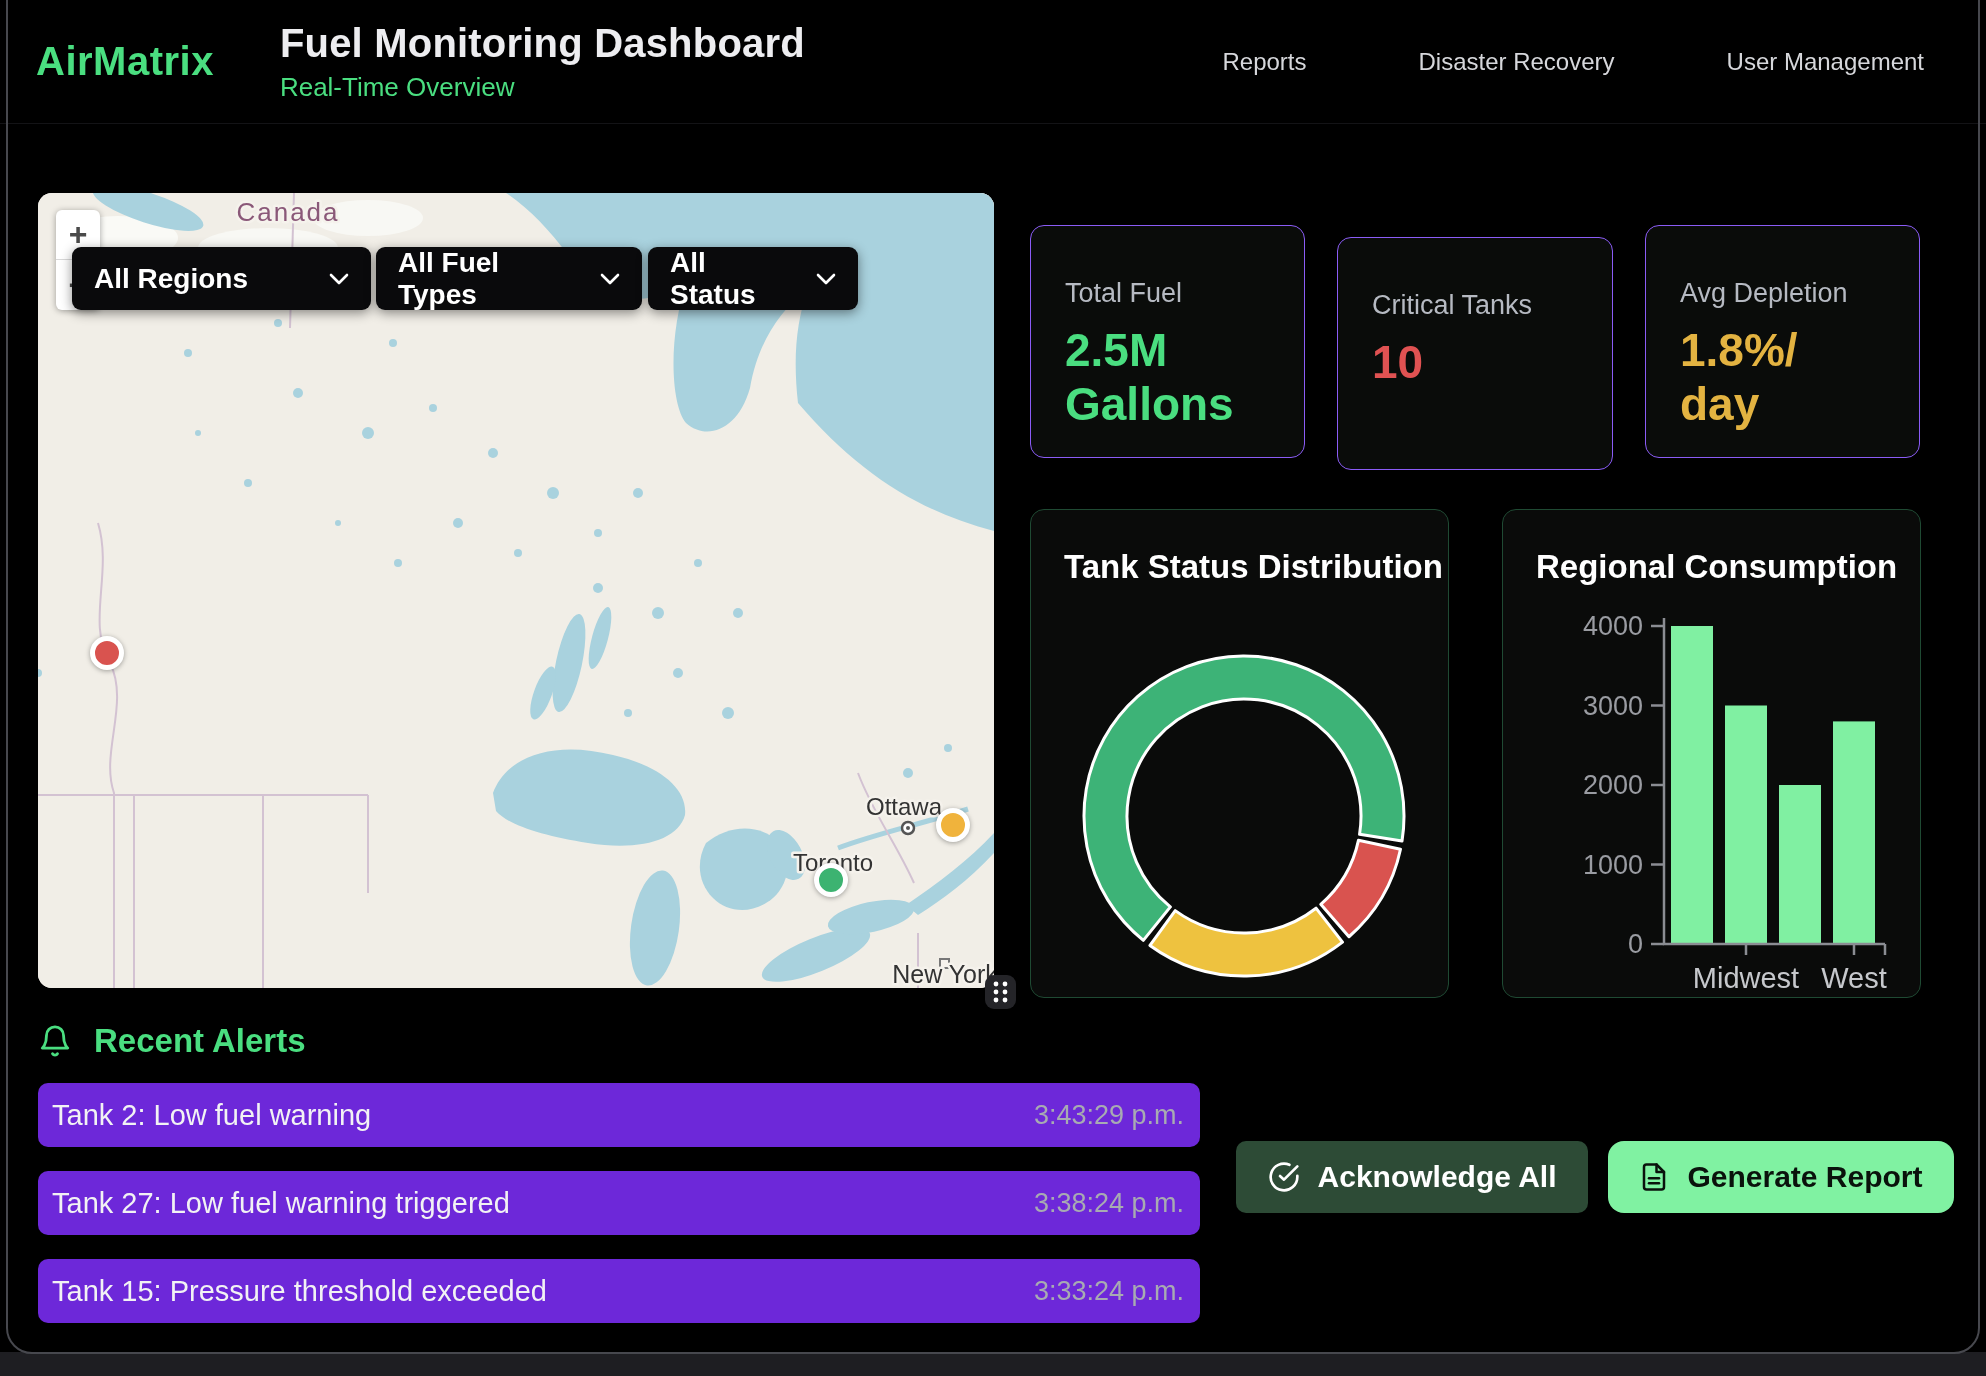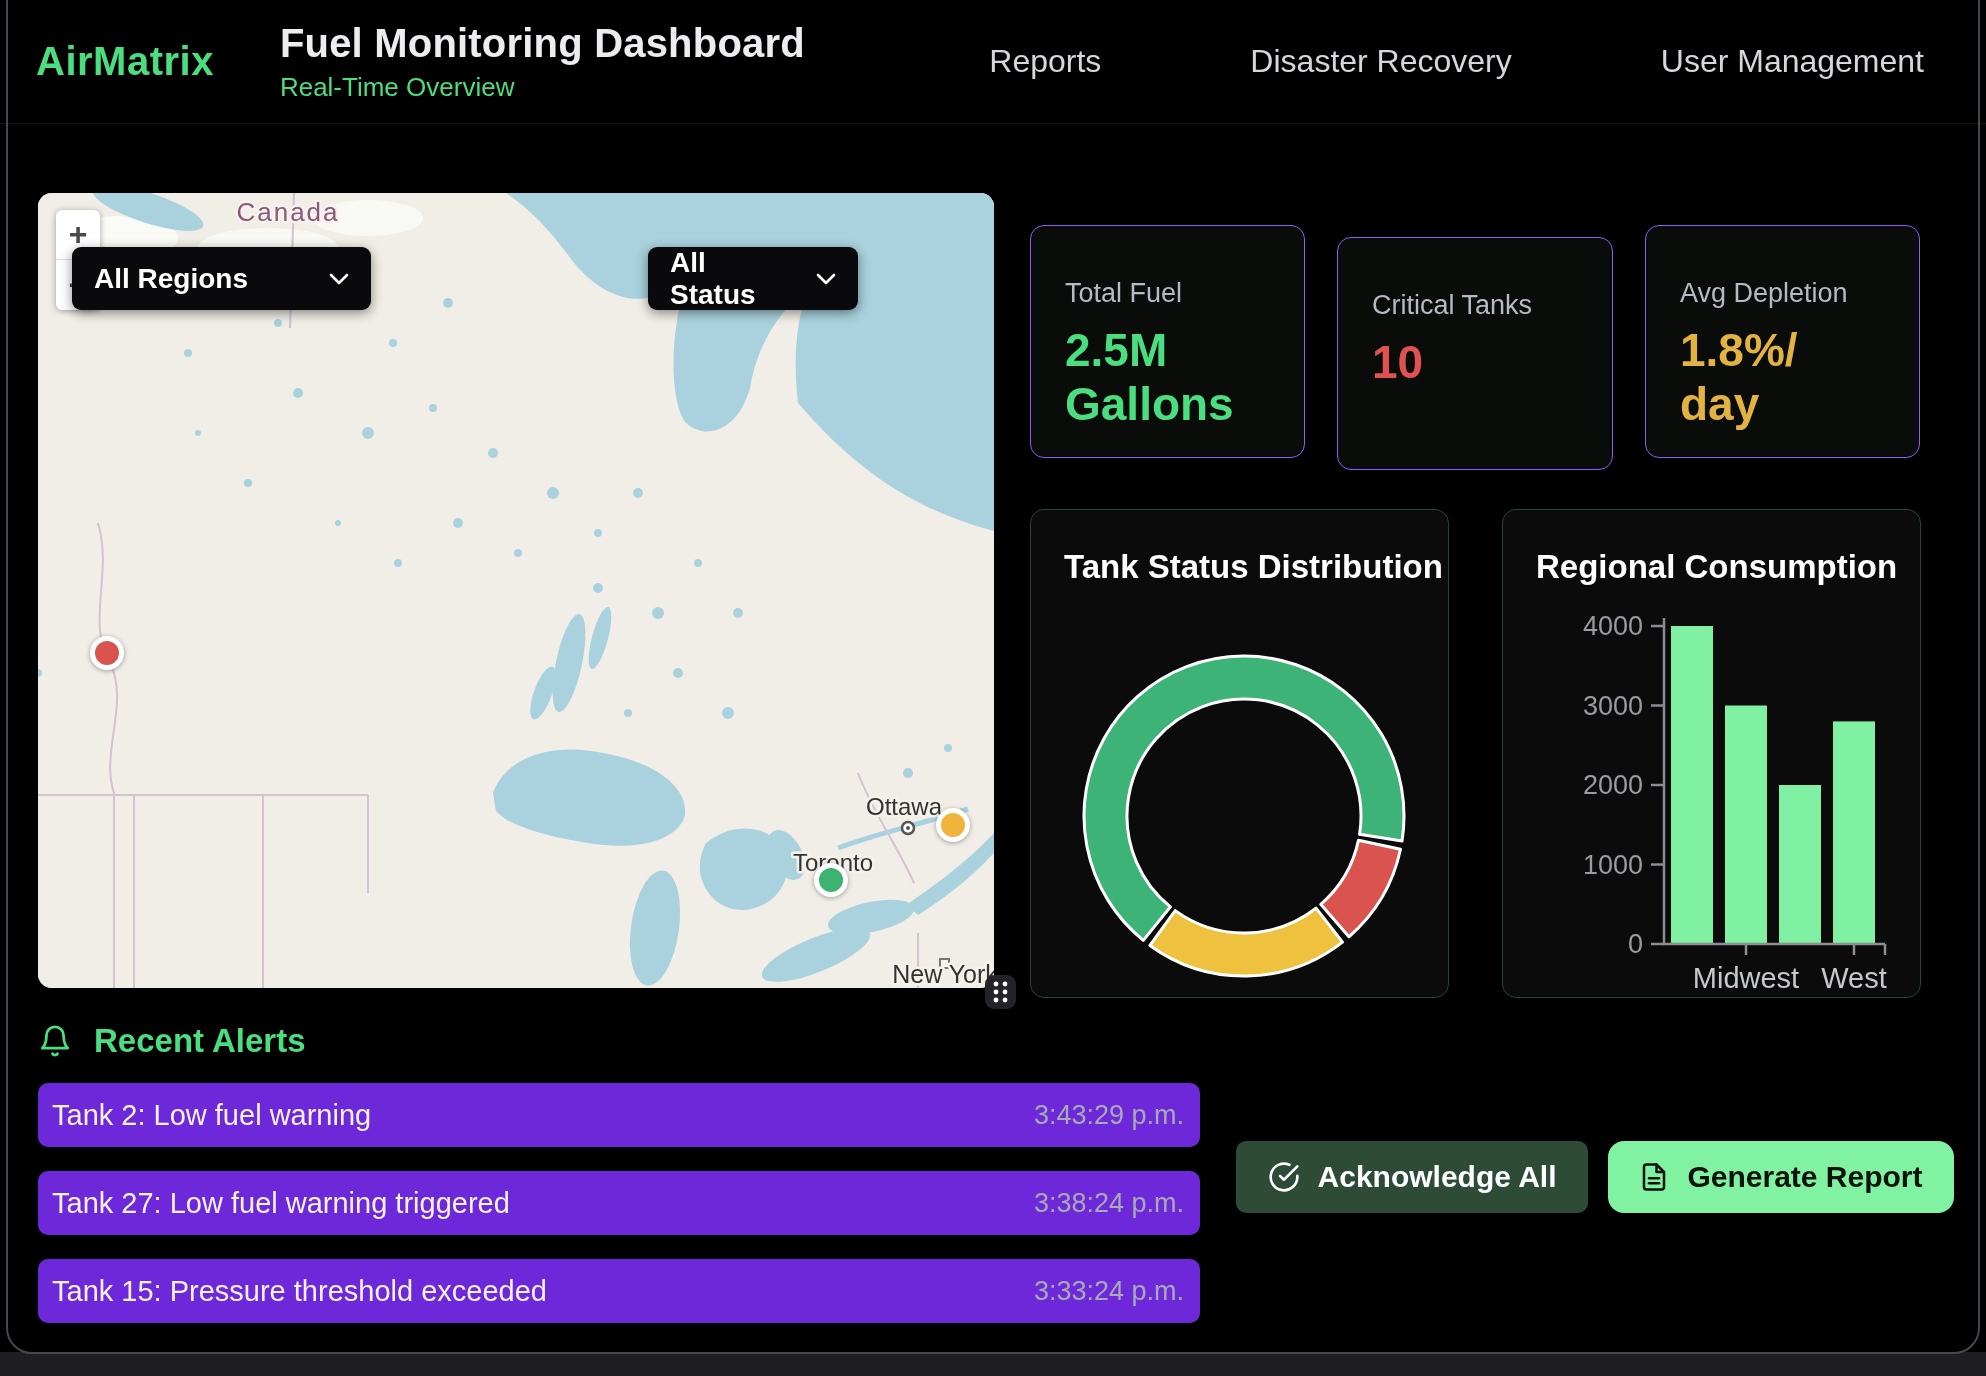--- a/index.html
+++ b/index.html
@@ -12,21 +12,21 @@
   .bottom-strip{position:absolute;left:0;right:0;bottom:0;height:24px;background:#1e1e22;}
   .frame{position:absolute;left:6px;right:6px;top:-30px;bottom:22px;border:2px solid #47484e;border-radius:26px;pointer-events:none;z-index:60;}
 
   
   header{position:absolute;left:0;top:0;width:100%;height:124px;display:flex;align-items:center;background:#000;border-bottom:1px solid #131316;z-index:5;}
   .logo{margin-left:36px;font-size:40px;font-weight:700;color:#4ade80;letter-spacing:.5px;cursor:pointer;}
   .title-block{margin-left:66px;display:flex;flex-direction:column;justify-content:center;gap:6px;}
   .app-title{font-size:40px;font-weight:700;color:#ededf0;letter-spacing:.2px;}
   .app-subtitle{font-size:26px;font-weight:500;color:#4ade80;}
   nav{margin-left:auto;margin-right:62px;display:flex;gap:112px;}
-  nav a{font-size:32px;color:#d6d7db;cursor:pointer;text-decoration:none;margin-left:37px;}
+  nav a{font-size:24px;color:#d6d7db;cursor:pointer;text-decoration:none;}
 
   
   .map-wrap{position:absolute;left:38px;top:193px;width:956px;height:795px;}
   .map{position:absolute;inset:0;border-radius:14px;overflow:hidden;background:#f1eee7;cursor:grab;}
   .map svg.geo{position:absolute;inset:0;}
   .marker-layer{position:absolute;inset:0;pointer-events:none;}
   .marker{position:absolute;width:34px;height:34px;border-radius:50%;border:5px solid #fff;transform:translate(-50%,-50%);box-shadow:0 1px 5px rgba(0,0,0,.35);pointer-events:auto;cursor:pointer;}
   .zoomctl{position:absolute;left:18px;top:17px;width:44px;background:#fff;border-radius:6px;box-shadow:0 1px 6px rgba(0,0,0,.35);overflow:hidden;z-index:2;}
   .zbtn{height:50px;display:flex;align-items:center;justify-content:center;font-size:32px;font-weight:700;color:#4a4a4a;cursor:pointer;}
   .zbtn:first-child{border-bottom:1px solid #d8d8d8;}
@@ -167,20 +167,26 @@
       <div class="zbtn">+</div>
       <div class="zbtn">−</div>
     </div>
 
     <div class="dd" style="left:34px;width:299px;">
       <span>All Regions</span>
       <svg class="chev" width="20" height="12" viewBox="0 0 20 12">
           <polyline points="2,2 10,10 18,2" fill="none" stroke="#fff" stroke-width="2.6" stroke-linecap="round" stroke-linejoin="round"></polyline>
         </svg>
     </div>
+    <div class="dd" style="left:338px;width:266px;">
+      <span>All Fuel Types</span>
+      <svg class="chev" width="20" height="12" viewBox="0 0 20 12">
+          <polyline points="2,2 10,10 18,2" fill="none" stroke="#fff" stroke-width="2.6" stroke-linecap="round" stroke-linejoin="round"></polyline>
+        </svg>
+    </div>
     <div class="dd" style="left:610px;width:210px;">
       <span>All Status</span>
       <svg class="chev" width="20" height="12" viewBox="0 0 20 12">
           <polyline points="2,2 10,10 18,2" fill="none" stroke="#fff" stroke-width="2.6" stroke-linecap="round" stroke-linejoin="round"></polyline>
         </svg>
     </div>
   </div>
 
   <div class="grip">
     <svg width="21" height="24" viewBox="0 0 21 24">

